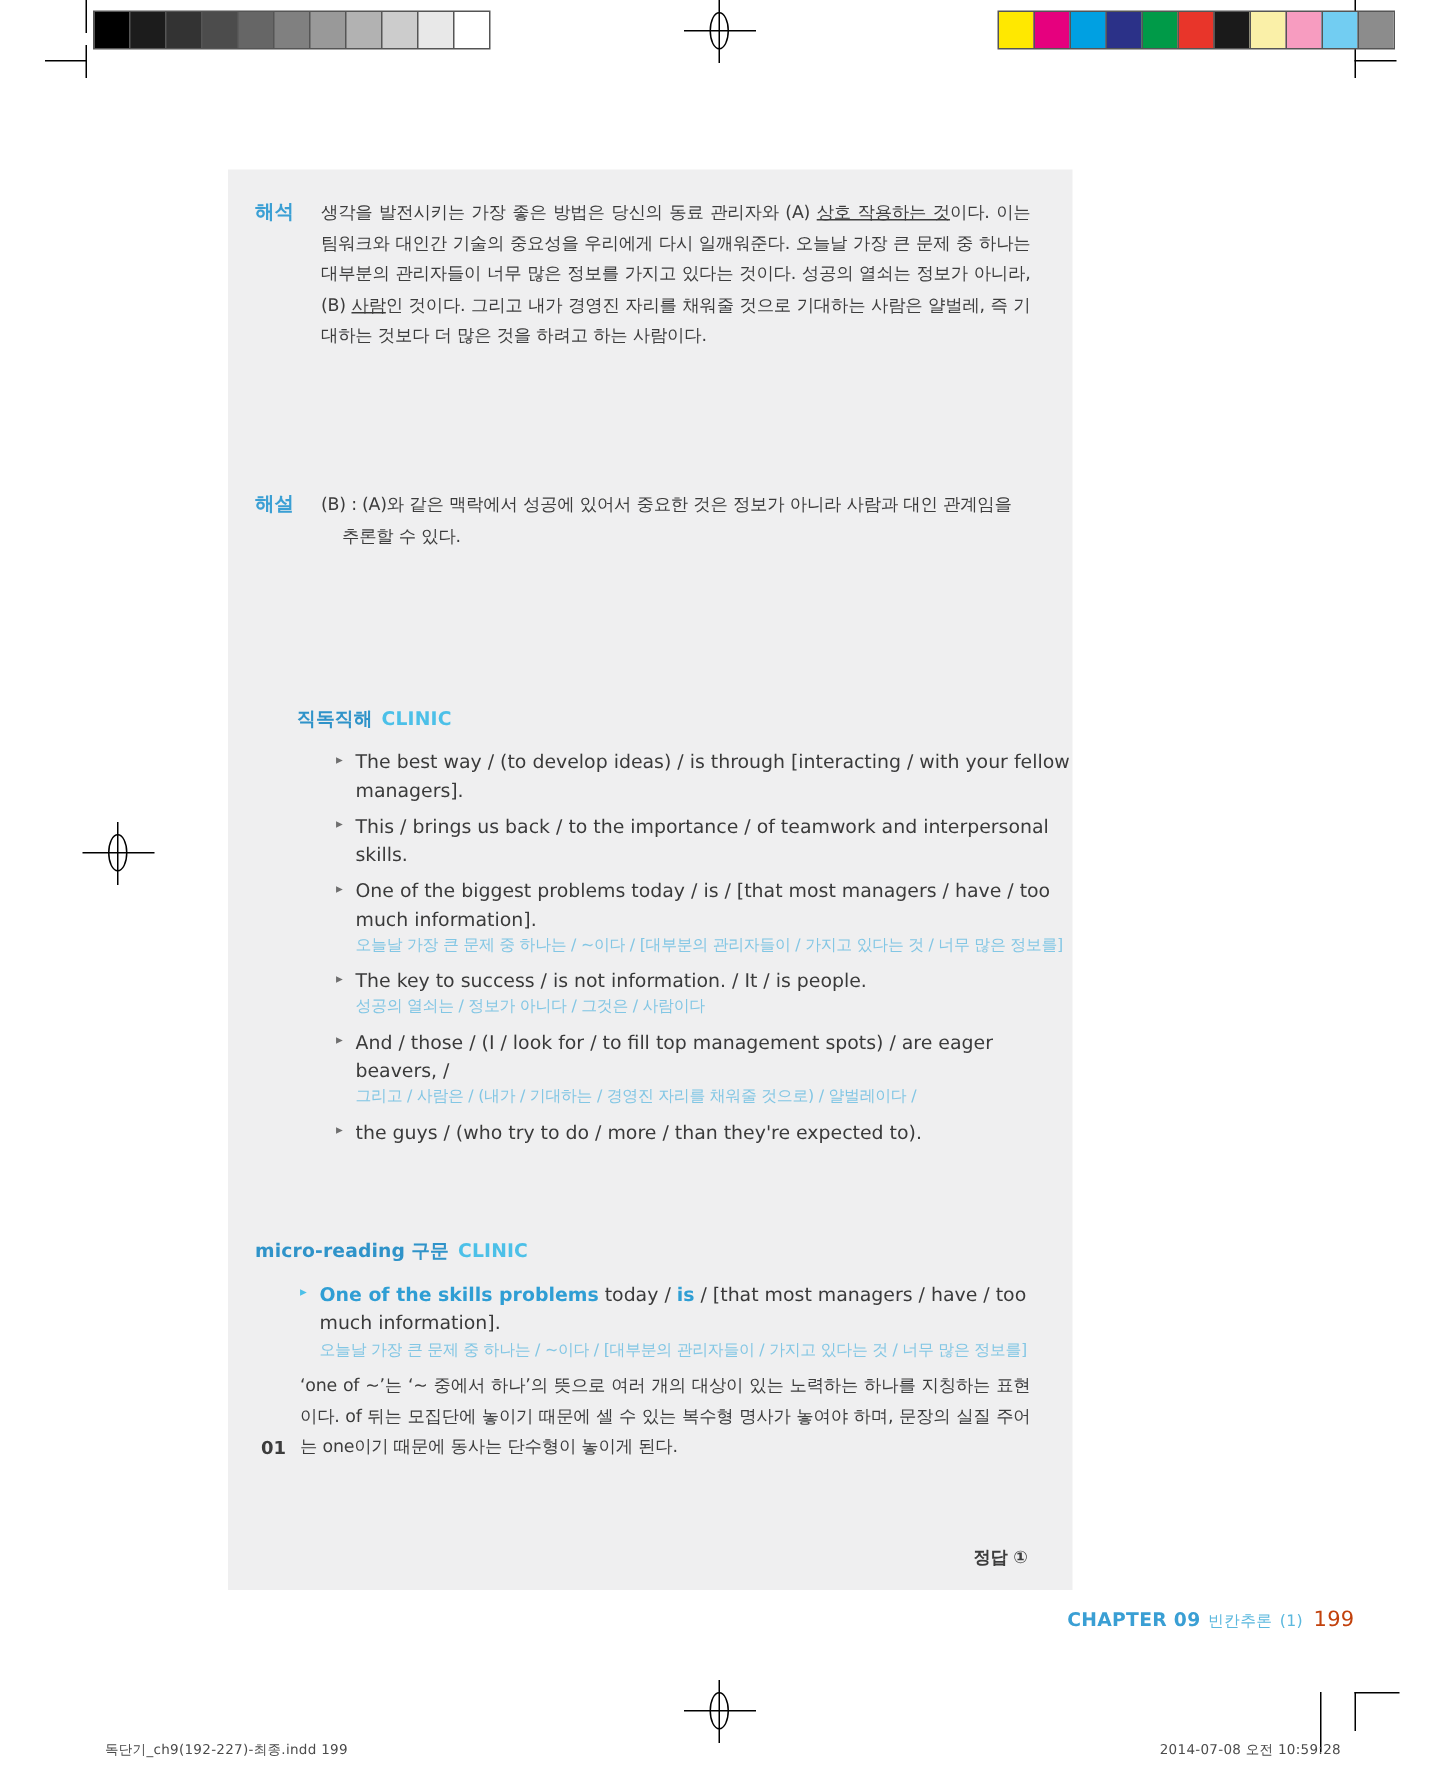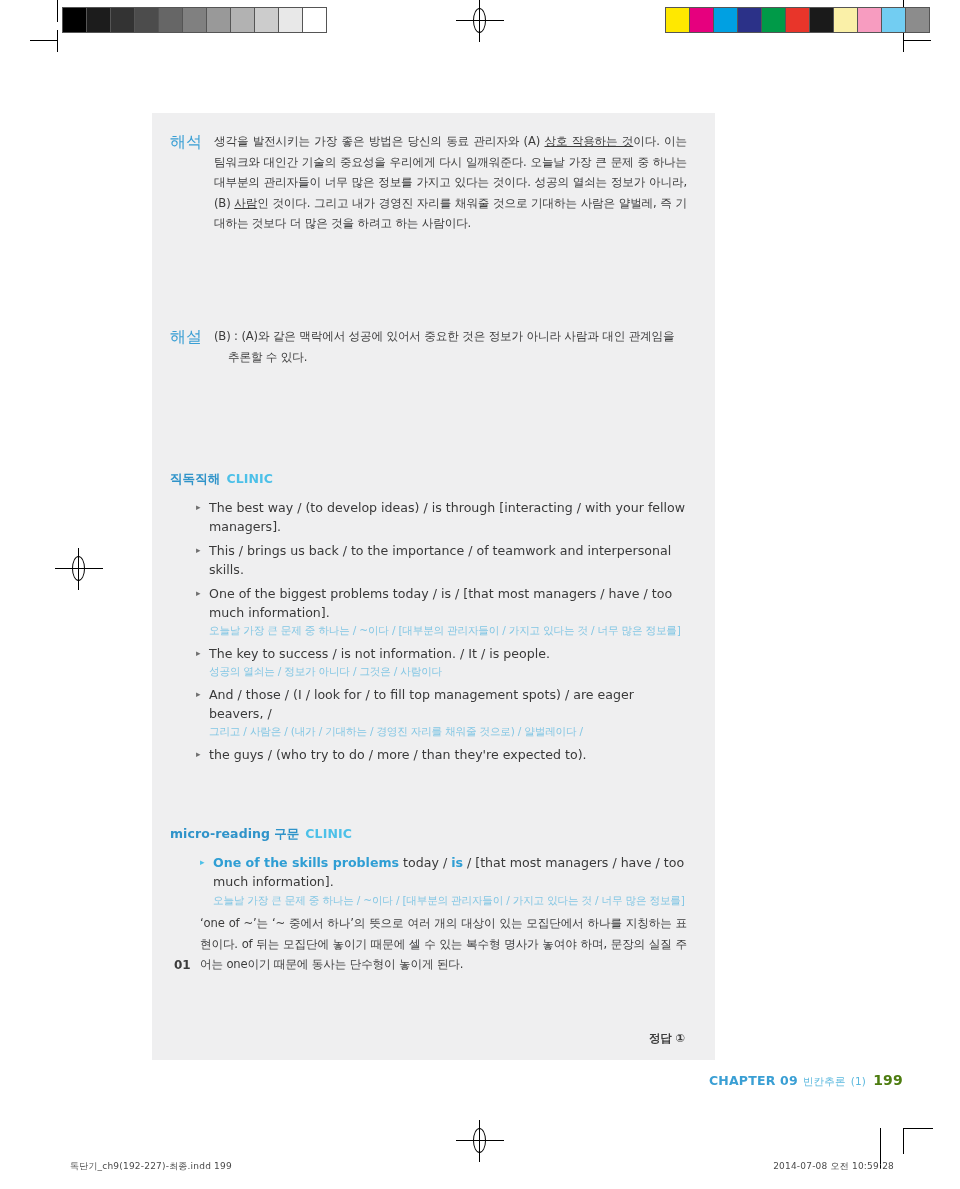--- a/index.html
+++ b/index.html
@@ -99,22 +99,22 @@
     box-sizing: border-box;
     padding: 0 28px 0 18px;
   }
 
   .lbl-row {
     display: flex;
     align-items: flex-start;
   }
   .side-label {
     flex: 0 0 44px;
-    font-size: 16px;
-    font-weight: normal;
+    font-size: 13px;
+    font-weight: bold;
     color: #3a9fd4;
     line-height: 19px;
     padding-top: 1px;
   }
   .body-col {
     flex: 1 1 auto;
   }
 
   .ko-para {
     font-size: 11.6px;
@@ -231,21 +231,21 @@
   .running-foot {
     position: absolute;
     right: 57px;
     top: 1072px;
     font-size: 12.5px;
     letter-spacing: 0.2px;
     white-space: nowrap;
   }
   .running-foot .chap { color: #3a9fd4; font-weight: bold; }
   .running-foot .sub  { color: #5bb8de; font-size: 10.5px; margin-left: 5px; }
-  .running-foot .pg   { color: #4d7c0f; font-weight: bold; font-size: 14px; margin-left: 7px; }
+  .running-foot .pg   { color: #c2410c; font-weight: normal; font-size: 14px; margin-left: 7px; }
 
   
   .slug {
     position: absolute;
     top: 1160px;
     font-size: 9px;
     color: #4a4a4a;
     letter-spacing: 0.2px;
     white-space: nowrap;
     font-family: "DejaVu Sans", "Liberation Sans", sans-serif;
@@ -327,21 +327,21 @@
 
   <div class="section" style="top:213px;">
     <div class="lbl-row">
       <div class="side-label">해설</div>
       <div class="body-col" id="explanation-lines">
           <div class="hae-seol-line indent">(B) : (A)와 같은 맥락에서 성공에 있어서 중요한 것은 정보가 아니라 사람과 대인 관계임을 추론할 수 있다.</div>
         </div>
     </div>
   </div>
 
-  <div class="section" style="top:358px;">
+  <div class="section" style="top:358px;margin-left:28px;">
     <div class="clinic-head">
       <span class="k">직독직해</span><span class="e">CLINIC</span>
     </div>
     <div class="clinic-list" id="clinic-list">
         <div class="clinic-item">
           <div class="en-line"><span class="bullet">▸</span>The best way / (to develop ideas) / is through [interacting / with your fellow managers].</div>
         </div>
         <div class="clinic-item">
           <div class="en-line"><span class="bullet">▸</span>This / brings us back / to the importance / of teamwork and interpersonal skills.</div>
         </div>
@@ -366,21 +366,21 @@
   <div class="section" style="top:713px;">
     <div class="clinic-head">
       <span class="k">micro-reading</span><span class="k2">구문</span><span class="e">CLINIC</span>
     </div>
     <div id="mr-entries" style="margin-top:10px;">
         <div class="mr-row">
           <div class="mr-num">01</div>
           <div class="mr-body">
             <div class="mr-en"><span class="bullet">▸</span><b>One of the skills problems</b> today / <b>is</b> / [that most managers / have / too much information].</div>
             <div class="mr-ko">오늘날 가장 큰 문제 중 하나는 / ~이다 / [대부분의 관리자들이 / 가지고 있다는 것 / 너무 많은 정보를]</div>
-            <div class="mr-expl">‘one of ~’는 ‘~ 중에서 하나’의 뜻으로 여러 개의 대상이 있는 모집단에서 하나를 지칭하는 표현이다. of 뒤는 모집단에 놓이기 때문에 셀 수 있는 복수형 명사가 놓여야 하며, 문장의 실질 주어는 one이기 때문에 동사는 단수형이 놓이게 된다.</div>
+            <div class="mr-expl">‘one of ~’는 ‘~ 중에서 하나’의 뜻으로 여러 개의 대상이 있는 노력하는 하나를 지칭하는 표현이다. of 뒤는 모집단에 놓이기 때문에 셀 수 있는 복수형 명사가 놓여야 하며, 문장의 실질 주어는 one이기 때문에 동사는 단수형이 놓이게 된다.</div>
           </div>
         </div>
       </div>
   </div>
 
   <div class="answer">
     <span>정답</span>
     <span>①</span>
   </div>
 </div>

